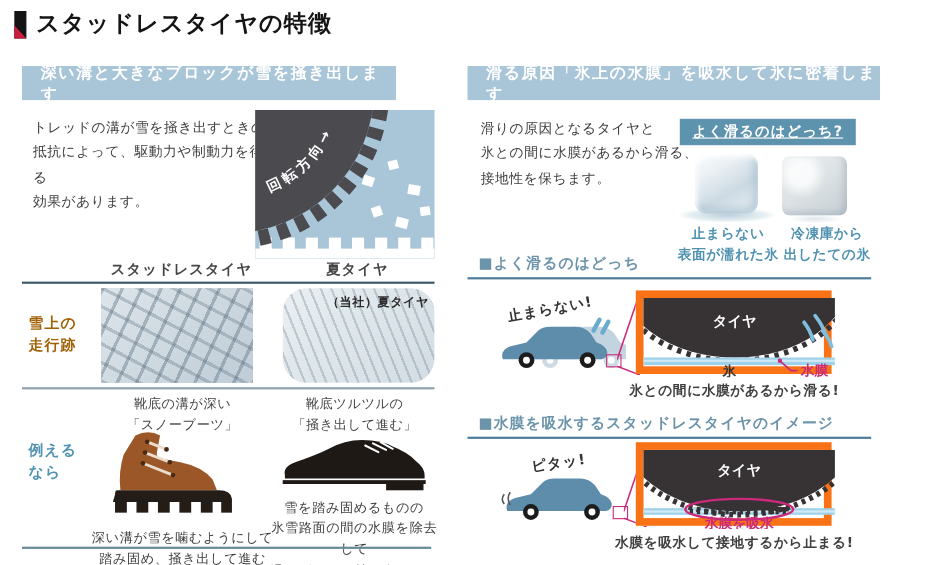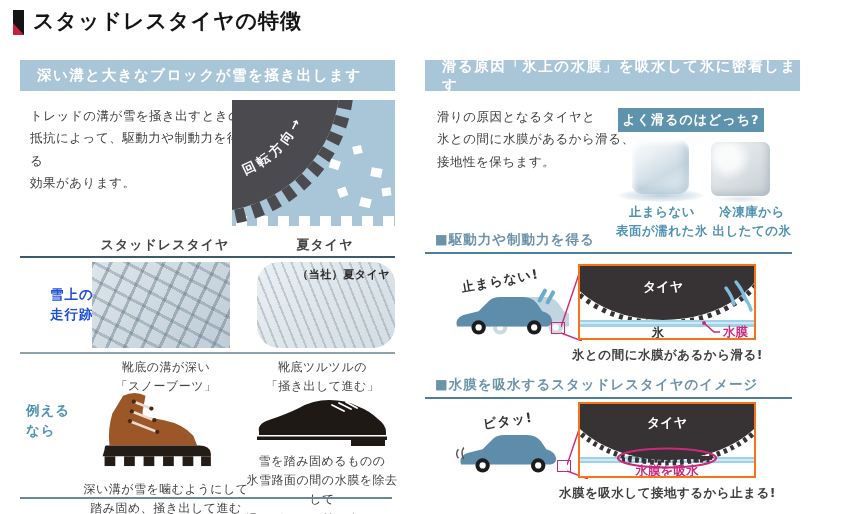--- a/index.html
+++ b/index.html
@@ -15,34 +15,34 @@
   .page-title { left:33px; top:7px; font-size:21px; font-weight:bold; color:#141414; letter-spacing:1px; }
 
   
   .col { position:absolute; top:60px; }
   #col-left { left:20px; width:375px; height:454px; }
   #col-right { left:425px; width:412px; height:454px; }
 
   .col-header { left:0; top:0; height:31px; background:#a9c5d8; color:#fff;
     font-size:14.5px; font-weight:bold; letter-spacing:1.5px;
     display:flex; align-items:center; padding-left:17px; }
-  #col-left .col-header { width:375px; }
+  #col-left .col-header { width:340px; }
   #col-right .col-header { width:375px; }
 
   .body-text { color:#3f3f3f; font-size:12.5px; line-height:1.78; letter-spacing:.5px; }
 
   
   .l-intro { left:10px; top:45px; width:215px; }
   .gear-box { left:212px; top:40px; width:163px; height:135px; background:#a9c5d8; }
   .tire-label { top:176px; font-size:13px; font-weight:bold; color:#454545; text-align:center; letter-spacing:1px; }
   .tire-label.studless { left:60px; width:170px; }
   .tire-label.summer { left:235px; width:140px; }
   .div-dark { left:0; top:196px; width:375px; height:2px; background:#3d5a6a; }
   .track-rowlabel { left:6px; top:224px; width:64px; font-size:13.5px; font-weight:bold;
-    color:#1d4ed8; line-height:1.5; letter-spacing:1px;margin-left:24px; }
+    color:#a16207; line-height:1.5; letter-spacing:1px; }
   .track { top:202px; width:138px; height:86px; }
   .track.studless { left:72px; background-color:#c9d5dc;
     background-image:
       repeating-linear-gradient(115deg, rgba(84,106,122,.38) 0 3px, transparent 3px 16px),
       repeating-linear-gradient(28deg, rgba(84,106,122,.30) 0 3px, transparent 3px 15px),
       linear-gradient(135deg,#dde5ea,#bfccd6); }
   .track.summer { left:237px; background-color:#dee5e9;
     background-image:
       repeating-linear-gradient(68deg, rgba(116,136,152,.35) 0 2px, transparent 2px 9px),
       linear-gradient(135deg,#eaeff2,#d2dce2); border-radius: 22px; }
@@ -55,22 +55,22 @@
     color:#4f92b1; line-height:1.5; letter-spacing:1px; }
   .boot-fig { left:78px; top:330px; width:136px; height:78px; }
   .biz-fig { left:233px; top:338px; width:140px; height:48px; }
   .shoe-caption { font-size:12px; color:#3f3f3f; text-align:center; line-height:1.6; letter-spacing:.5px; }
   .shoe-caption.boot { left:52px; top:420px; width:188px; }
   .shoe-caption.biz { left:222px; top:392px; width:160px; }
   .div-bottom { left:0; top:437px; width:372px; height:2px; background:#68899c; }
 
   
   .r-intro { left:12px; top:46px; width:200px; }
-  .quiz-header { left:193px; top:48px; width:146px; height:24px; background:#5e93ae; color:#fff;
-    font-size:13px; font-weight:bold; display:flex; align-items:center; justify-content:center; letter-spacing:1px; }
+  .quiz-header { left:193px; top:48px; width:160px; height:24px; background:#5e93ae; color:#fff;
+    font-size:13px; font-weight:bold; display:flex; align-items:center; justify-content:center; letter-spacing:1px;text-decoration:underline; }
   .cube-melt { left:207px; top:80px; width:57px; height:54px; border-radius:10px;
     background:linear-gradient(150deg,#fbfdfe 0%,#e9eff3 30%,#ccdae3 62%,#f0f5f8 100%);
     box-shadow:inset 2px 3px 5px rgba(255,255,255,.95), inset -4px -5px 8px rgba(150,178,196,.55); }
   .cube-melt::after { content:""; position:absolute; left:-14px; bottom:-8px; width:86px; height:13px;
     background:radial-gradient(ellipse at center, rgba(176,199,214,.85) 0%, rgba(200,218,228,.45) 55%, transparent 75%);
     border-radius:50%; }
   .cube-frost { left:286px; top:82px; width:59px; height:54px; border-radius:7px;
     background:
       radial-gradient(circle at 30% 30%, rgba(255,255,255,.8) 0 18%, transparent 40%),
       linear-gradient(145deg,#f0f3f4 0%,#dbe1e4 50%,#c6ced3 100%); 
@@ -89,21 +89,21 @@
   #absorb-car-label { left:58px; top:352px; transform:rotate(-8deg); }
   .car-fig { width:118px; height:52px; }
   #slip-car { left:26px; top:228px; }
   #absorb-car { left:30px; top:366px; }
   .zoom-mark { width:14px; height:12px; border:1.5px solid #cb2a7b; }
   #slip-mark { left:126px; top:262px; }
   #absorb-mark { left:132px; top:400px; }
   .connector { width:21px; height:76px; }
   #slip-conn { left:136px; top:205px; }
   #absorb-conn { left:142px; top:343px; }
-  .pinkbox { width:178px; height:76px; border:2px solid #f97316; background:#fff; }
+  .pinkbox { width:178px; height:76px; border:7px solid #f97316; background:#fff; }
   #slip-box { left:153px; top:204px; }
   #absorb-box { left:153px; top:342px; }
   .fig-caption { font-size:12.5px; font-weight:bold; color:#3f3f3f; text-align:center; letter-spacing:.5px; }
   #slip-caption { left:120px; top:287px; width:245px; }
   #absorb-caption { left:110px; top:425px; width:265px; }
 </style>
 </head>
 <body>
 
 <div id="stage">
@@ -249,21 +249,21 @@
     <div class="abs cube-frost"></div>
     <div class="abs ice-label melt">
       <div>止まらない</div>
       <div>表面が濡れた氷</div>
     </div>
     <div class="abs ice-label frost">
       <div>冷凍庫から</div>
       <div>出したての氷</div>
     </div>
 
-    <div id="slip-head" class="abs section-head">■駆動力や制動力を得る</div>
+    <div id="slip-head" class="abs section-head">■よく滑るのはどっち</div>
     <div id="slip-rule" class="abs section-rule"></div>
 
     <div id="slip-car-label" class="abs car-label">止まらない!</div>
     <div id="slip-car" class="abs car-fig">
       <svg width="118" height="52" viewBox="0 0 130 58">
         <g transform="translate(24,0)" opacity="0.95">
           <path d="M6,43 Q3,34 13,30 L30,26 L42,14 Q46,10 54,10 L80,10 Q89,10 95,17 L101,26 Q111,29 112,36 Q112,42 106,43 Z" fill="#bed2df"></path>
           <circle cx="30" cy="44" r="8" fill="#c9d8e2"></circle>
             <circle cx="30" cy="44" r="3.5" fill="#fff"></circle>
           <circle cx="92" cy="44" r="8" fill="#c9d8e2"></circle>

